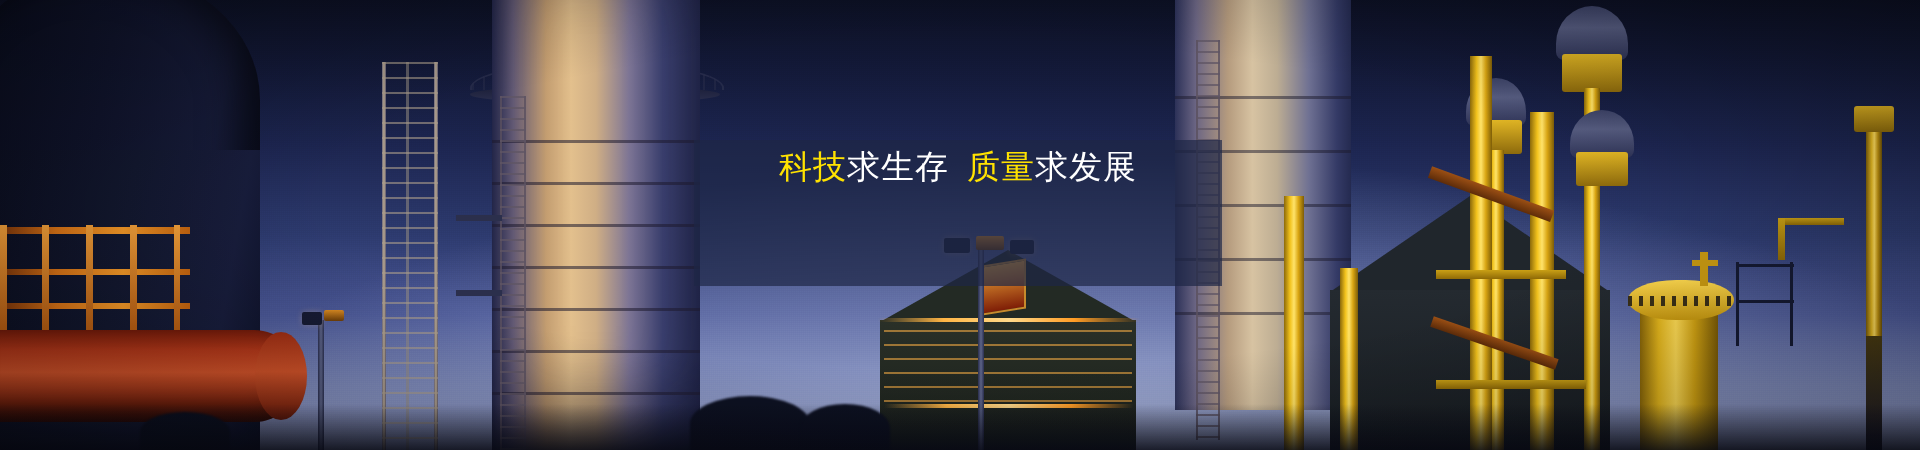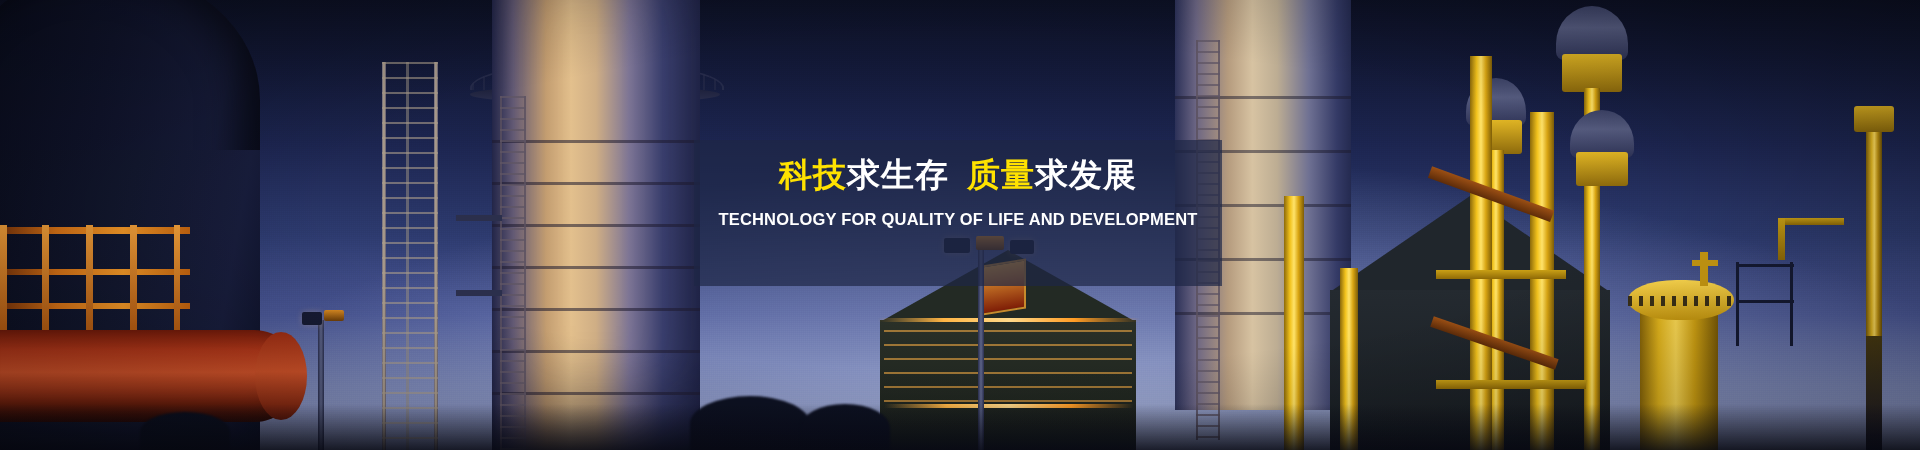--- a/index.html
+++ b/index.html
@@ -176,22 +176,22 @@
 
   
   .overlay{
     position:absolute;
     left:694px;top:140px;width:528px;height:146px;
     background:rgba(30,38,70,.70);
     text-align:center;
     overflow:hidden;
   }
   .headline{
-    margin:8px;padding-top:6px;
-    font-size:33px;line-height:42px;font-weight:700;
+    margin:0;padding-top:6px;
+    font-size:33px;line-height:42px;font-weight:400;
     color:#ffffff;letter-spacing:1px;white-space:nowrap;
   }
   .hl-accent{color:#ffe200;}
   .hl-gap{display:inline-block;width:18px;}
   .subline{
     margin:0;padding-top:5px;
     font-size:16.5px;line-height:20px;font-weight:bold;
     color:#ffffff;letter-spacing:.2px;white-space:nowrap;
   }
   .tagline{
@@ -326,16 +326,15 @@
   <div class="ob shrub" style="left:690px;top:396px;width:120px;height:56px;"></div>
   <div class="ob shrub" style="left:800px;top:404px;width:90px;height:48px;"></div>
 
   <div class="ob ground"></div>
   <div class="vignette"></div>
 
   <div class="overlay">
     <p class="headline">
       <span class="hl-accent">科技</span><span>求生存</span><span class="hl-gap"></span><span class="hl-accent">质量</span><span>求发展</span>
     </p>
-    <p class="subline">TECHNOLOGY FOR QUALITY OF LIFE AND DEVELOPMENT</p>
   </div>
 
 </div>
 
 </body></html>

